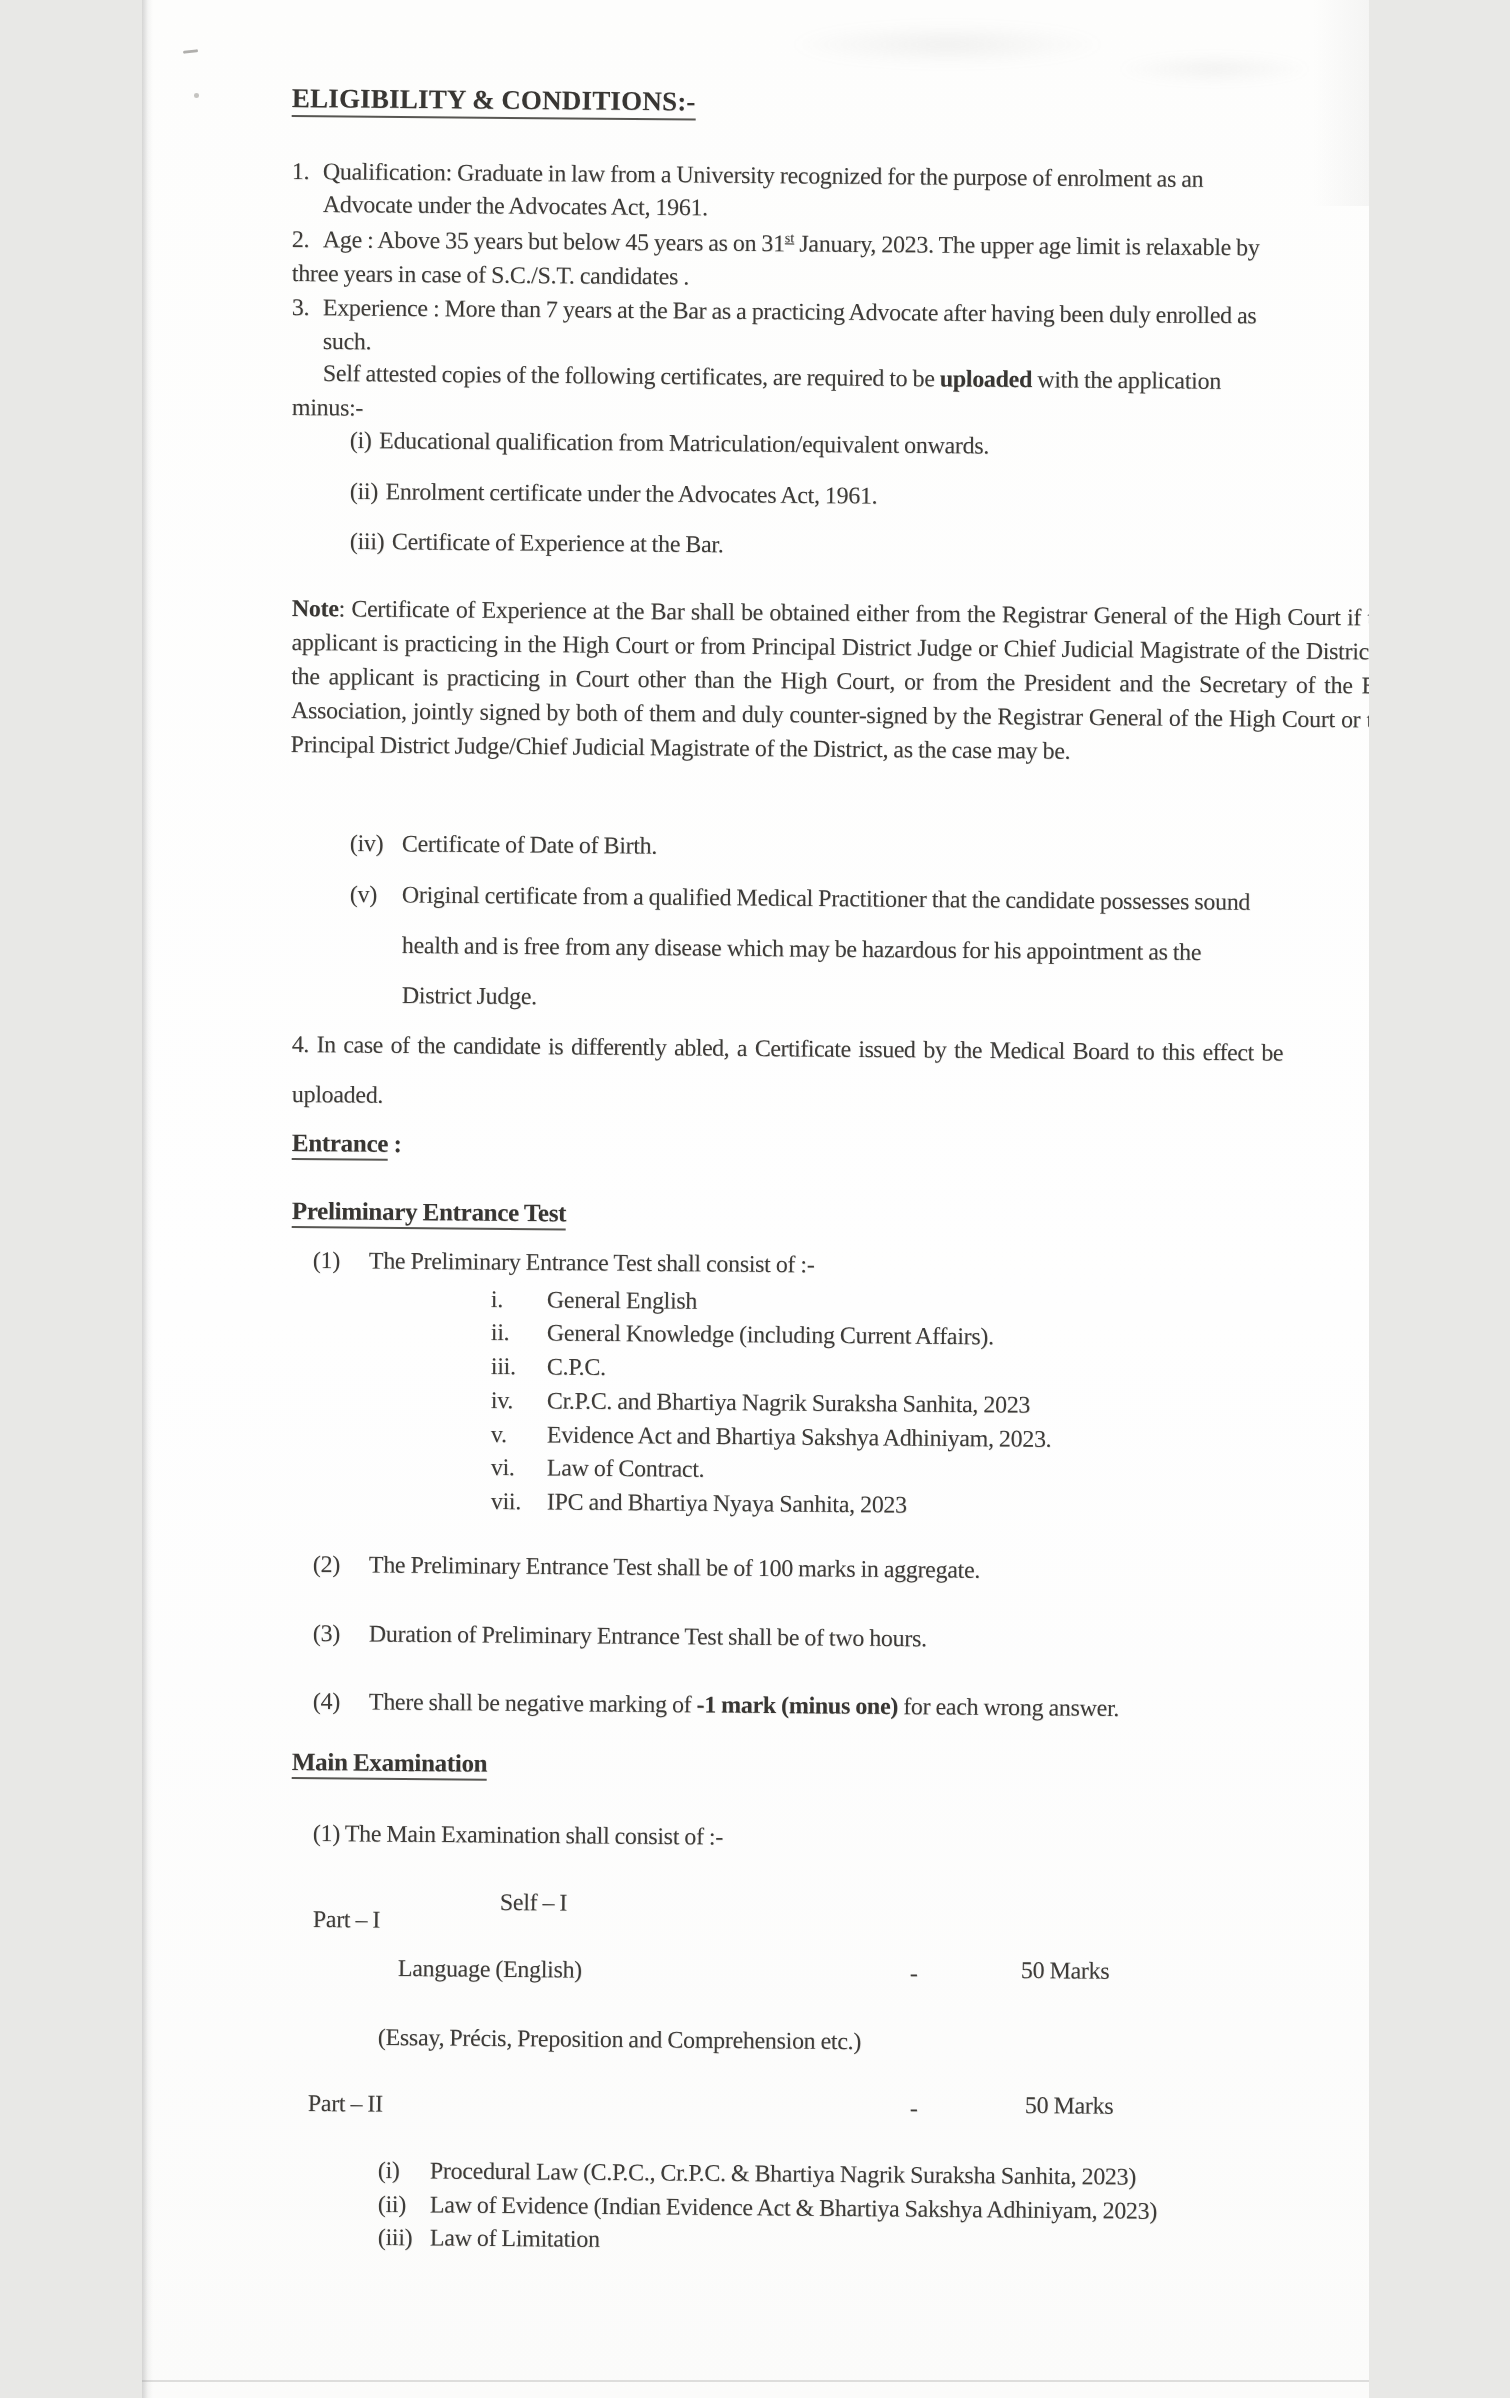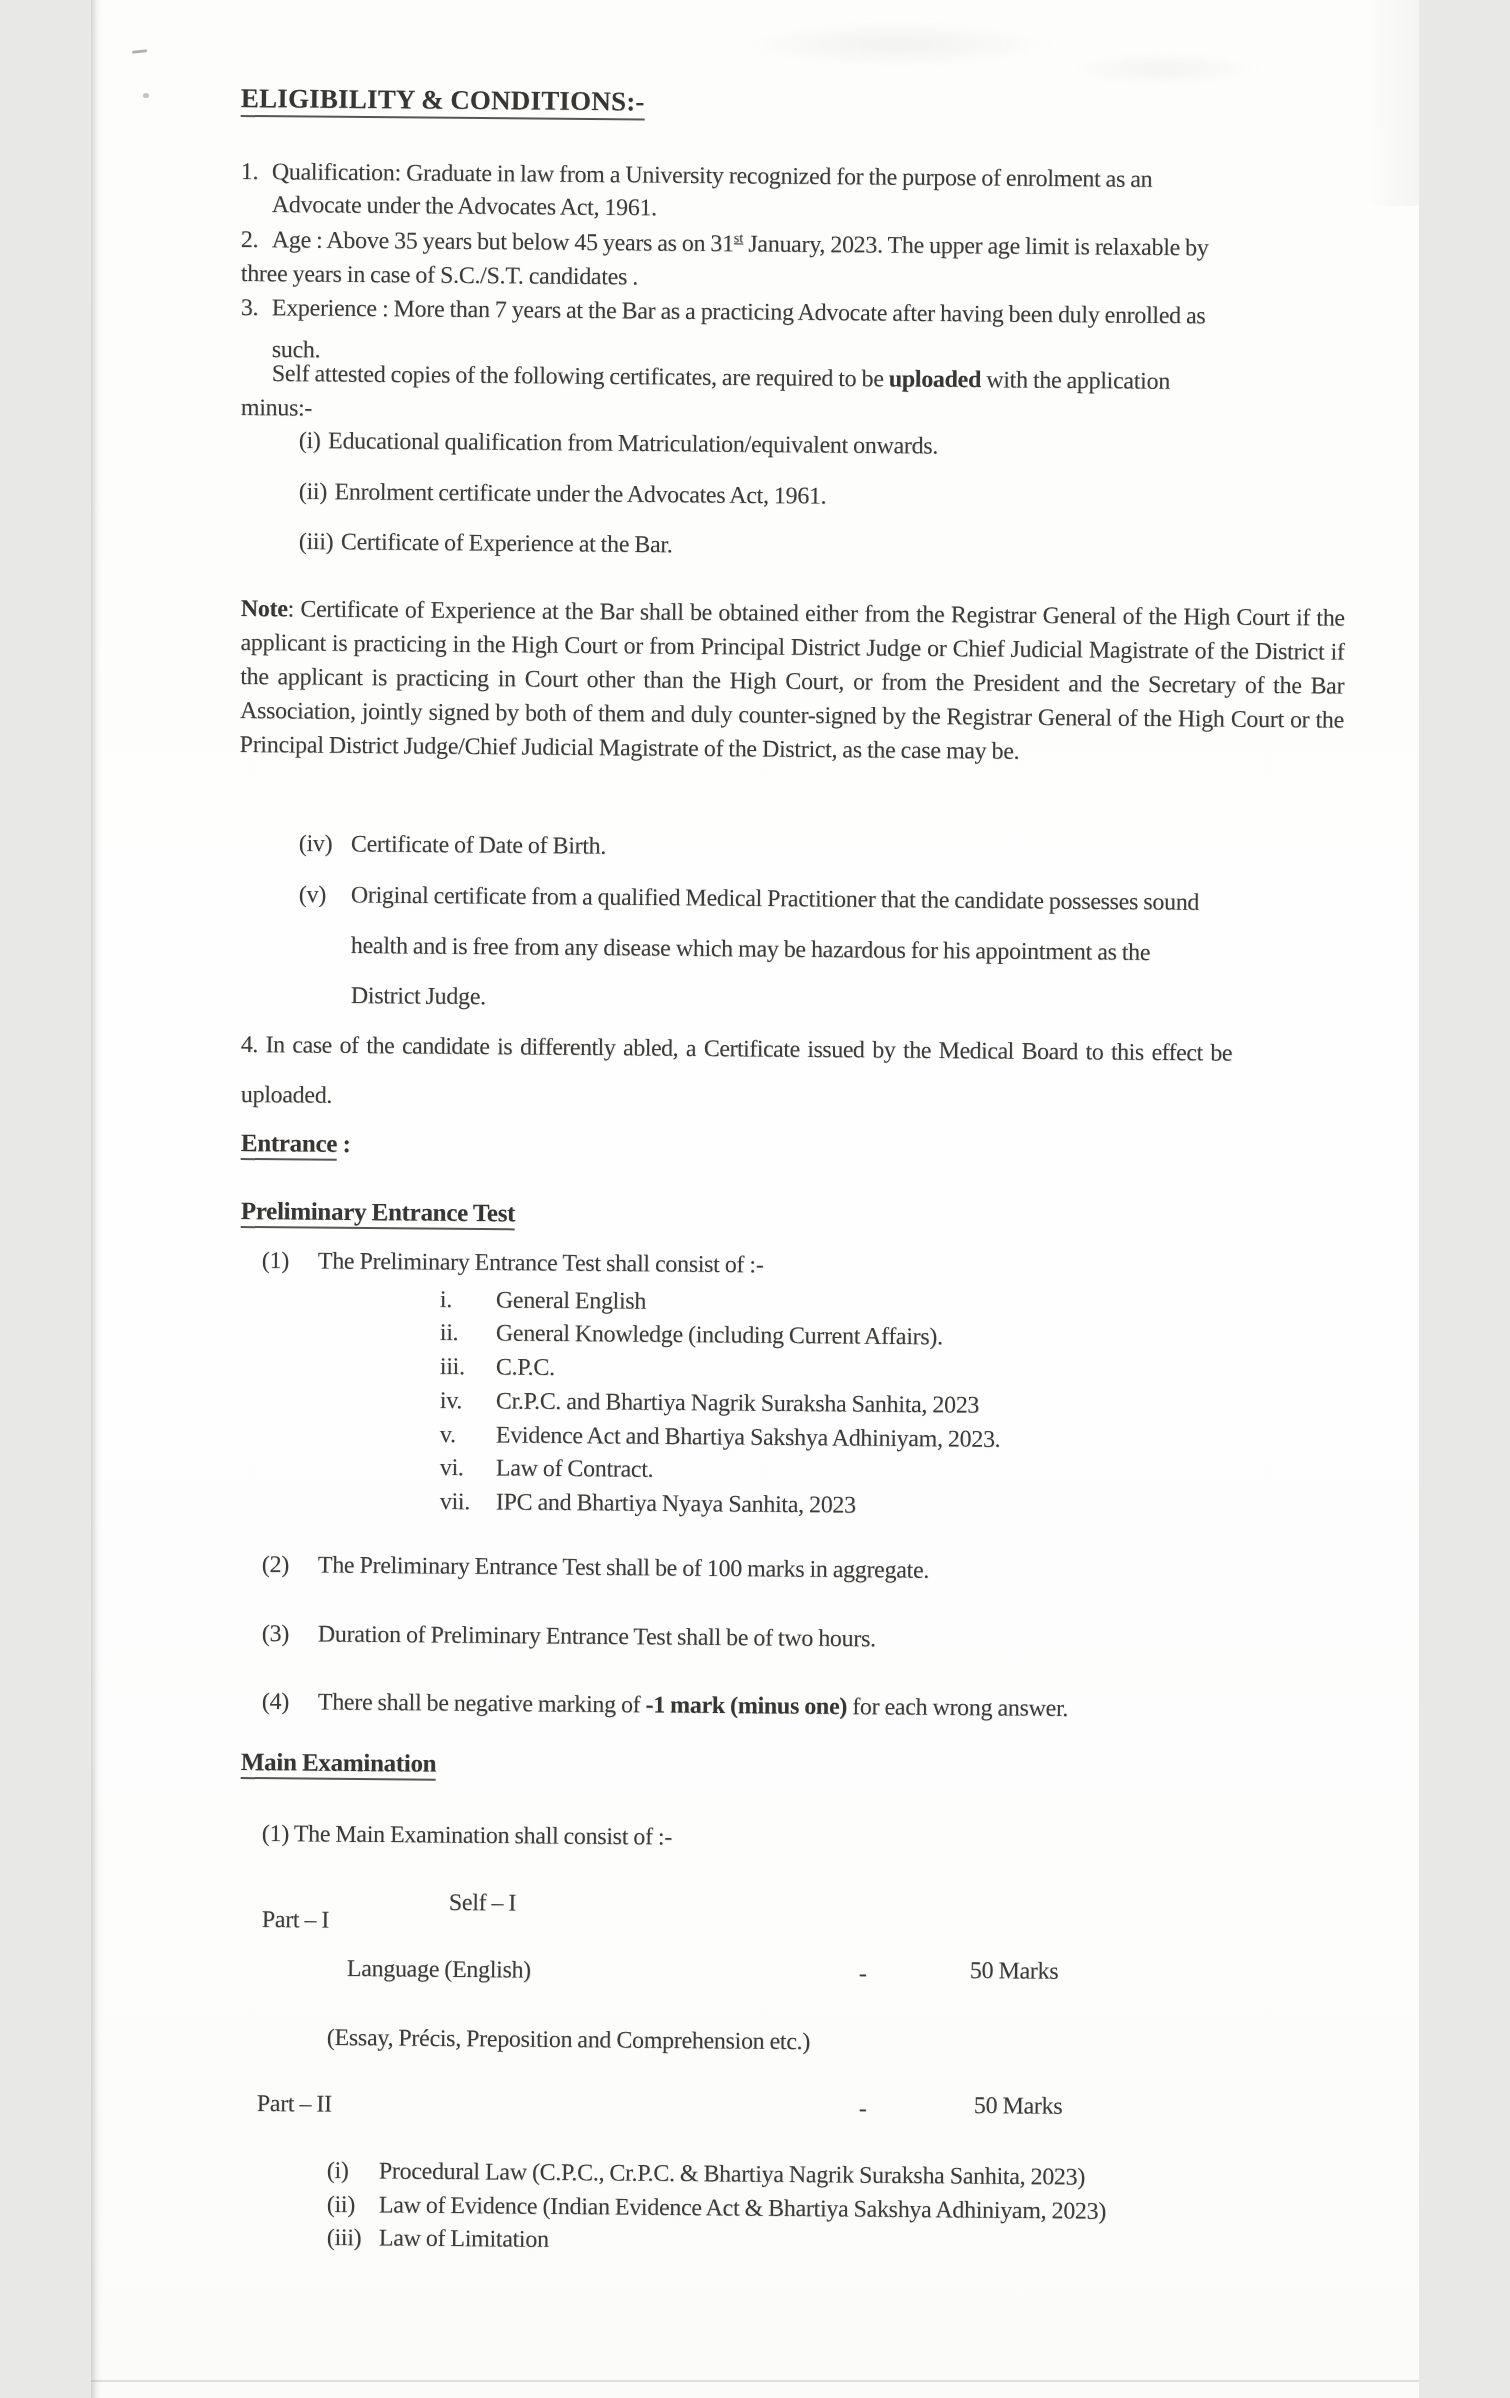--- a/index.html
+++ b/index.html
@@ -1,17 +1,17 @@
 <!DOCTYPE html>
 <html style="font-size:15px"><head>
 <meta charset="utf-8">
 <style>
   html,body{margin:0;padding:0;background:#e8e8e6;}
   .page{
-    position:relative;width:1328px;height:2399px;margin:0 auto;
+    position:relative;width:1227px;height:2399px;margin:0 auto;
     background:linear-gradient(180deg,#fdfdfc 0%,#fefefe 55%,#fbfbfa 100%);
     overflow:hidden;
     font-family:"Liberation Serif", serif;
     color:#3e3c39;
   }
   .line{
     position:absolute;white-space:nowrap;
     font-size:24px;line-height:34px;
     letter-spacing:-0.3px;word-spacing:-0.5px;
     transform:rotate(0.5deg);transform-origin:0 0;
@@ -73,21 +73,21 @@
   <div class="line" style="left:181px;top:187px">Advocate under the Advocates Act, 1961.</div>
 
   <div class="line" style="left:150px;top:222px">
     <span class="num w33">2.</span><span>Age : Above 35 years but below 45 years as on 31</span><sup>st</sup><span> January, 2023. The upper age limit is relaxable by</span>
   </div>
   <div class="line" style="left:150px;top:256px">three years in case of S.C./S.T. candidates .</div>
 
   <div class="line" style="left:150px;top:290px">
     <span class="num w33">3.</span><span>Experience : More than 7 years at the Bar as a practicing Advocate after having been duly enrolled as</span>
   </div>
-  <div class="line" style="left:181px;top:332px">such.</div>
+  <div class="line" style="left:181px;top:324px">such.</div>
 
   <div class="line" style="left:181px;top:356px">
     <span>Self attested copies of the following certificates, are required to be </span><span class="b">uploaded</span><span> with the application</span>
   </div>
   <div class="line" style="left:150px;top:390px">minus:-</div>
 
   <div class="line" style="left:208px;top:423px">
     <span class="gap8">(i)</span><span>Educational qualification from Matriculation/equivalent onwards.</span>
   </div>
   <div class="line" style="left:208px;top:474px">

